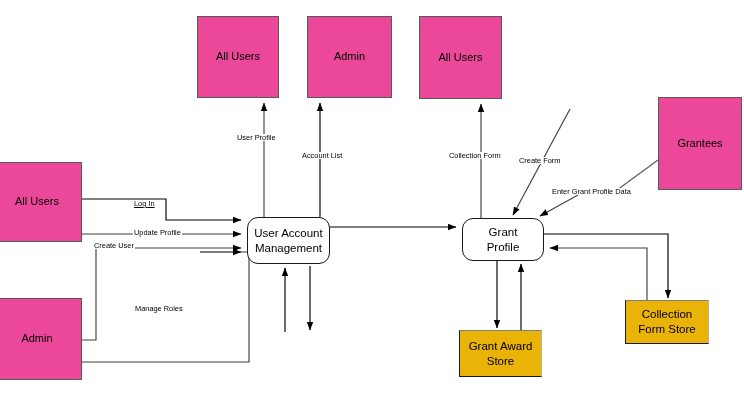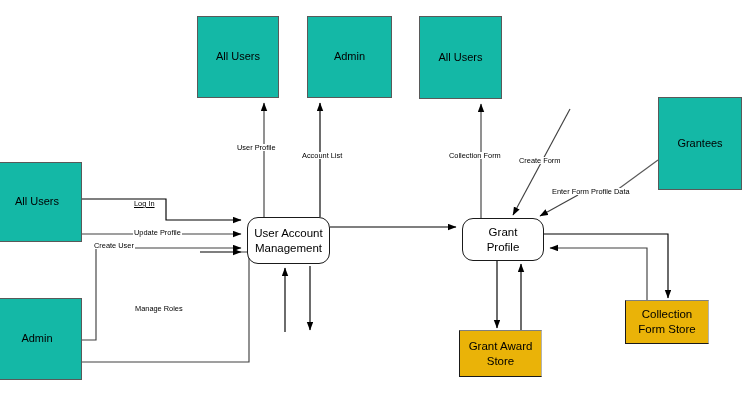--- a/index.html
+++ b/index.html
@@ -23,21 +23,21 @@
     position: absolute;
     left: 0;
     top: 0;
     width: 744px;
     height: 404px;
   }
   .entity-box {
     position: absolute;
     box-sizing: border-box;
     border: 1px solid #595959;
-    background: #14b8a6;
+    background: #ec4899;
     display: flex;
     align-items: center;
     justify-content: center;
     font-size: 11px;
     color: #000000;
     text-align: center;
     line-height: 1.25;
   }
   .process-node {
     position: absolute;
@@ -180,29 +180,29 @@
     </div>
   </div>
 
   <div class="store-box" style="left:625px; top:300px; width:84px; height:44px;">
     <div>
       <div>Collection</div>
       <div>Form Store</div>
     </div>
   </div>
 
-  <div class="flow-label" style="left:236px; top:144px;">User Profile</div>
+  <div class="flow-label" style="left:236px; top:134px;">User Profile</div>
 
   <div class="flow-label" style="left:301px; top:152px;">Account List</div>
 
   <div class="flow-label" style="left:448px; top:152px;">Collection Form</div>
 
   <div class="flow-label" style="left:518px; top:157px;">Create Form</div>
 
-  <div class="flow-label" style="left:551px; top:188px;">Enter Form Profile Data</div>
+  <div class="flow-label" style="left:551px; top:188px;">Enter Grant Profile Data</div>
 
   <div class="flow-label" style="left:133px; top:200px;text-decoration:underline;">Log In</div>
 
   <div class="flow-label" style="left:133px; top:229px;">Update Profile</div>
 
   <div class="flow-label" style="left:93px; top:242px;">Create User</div>
 
   <div class="flow-label" style="left:134px; top:305px;">Manage Roles</div>
 
 </div>

